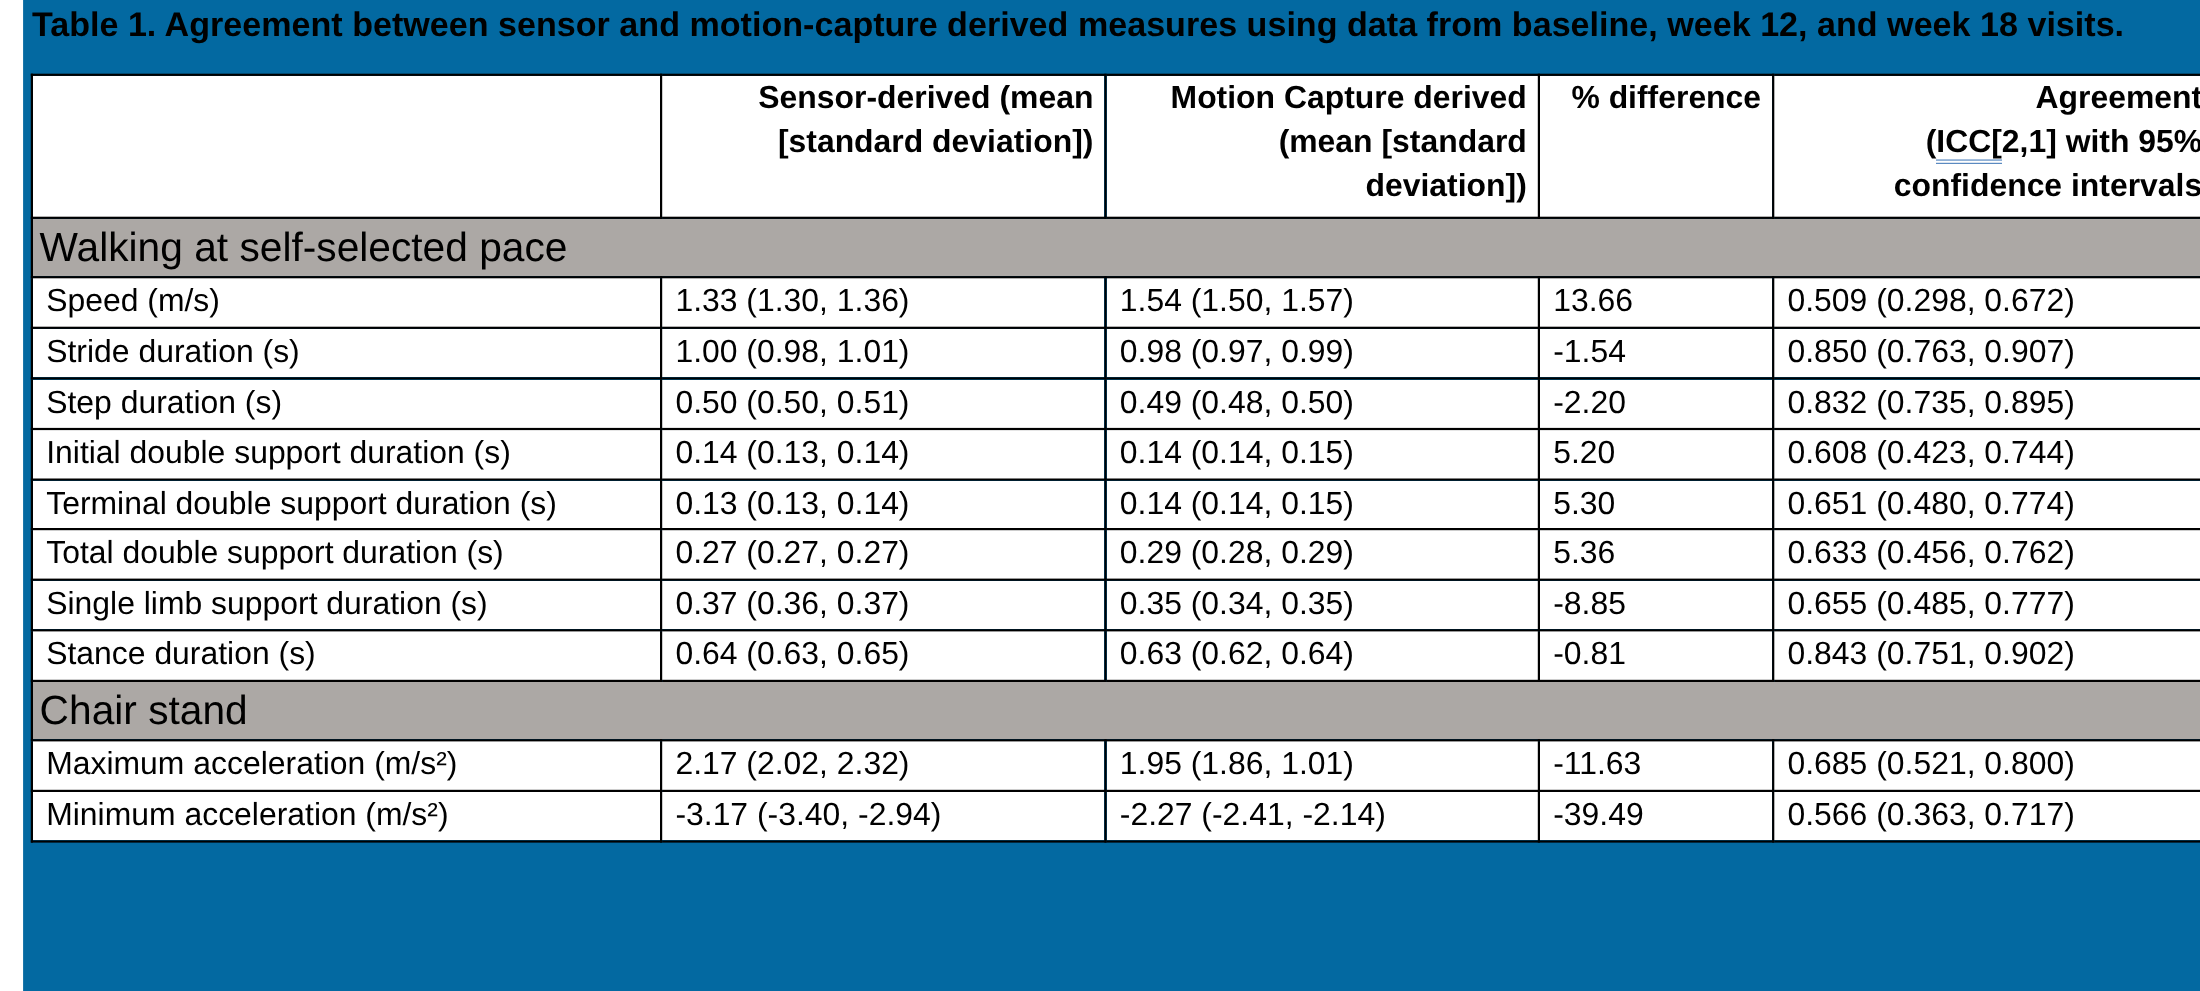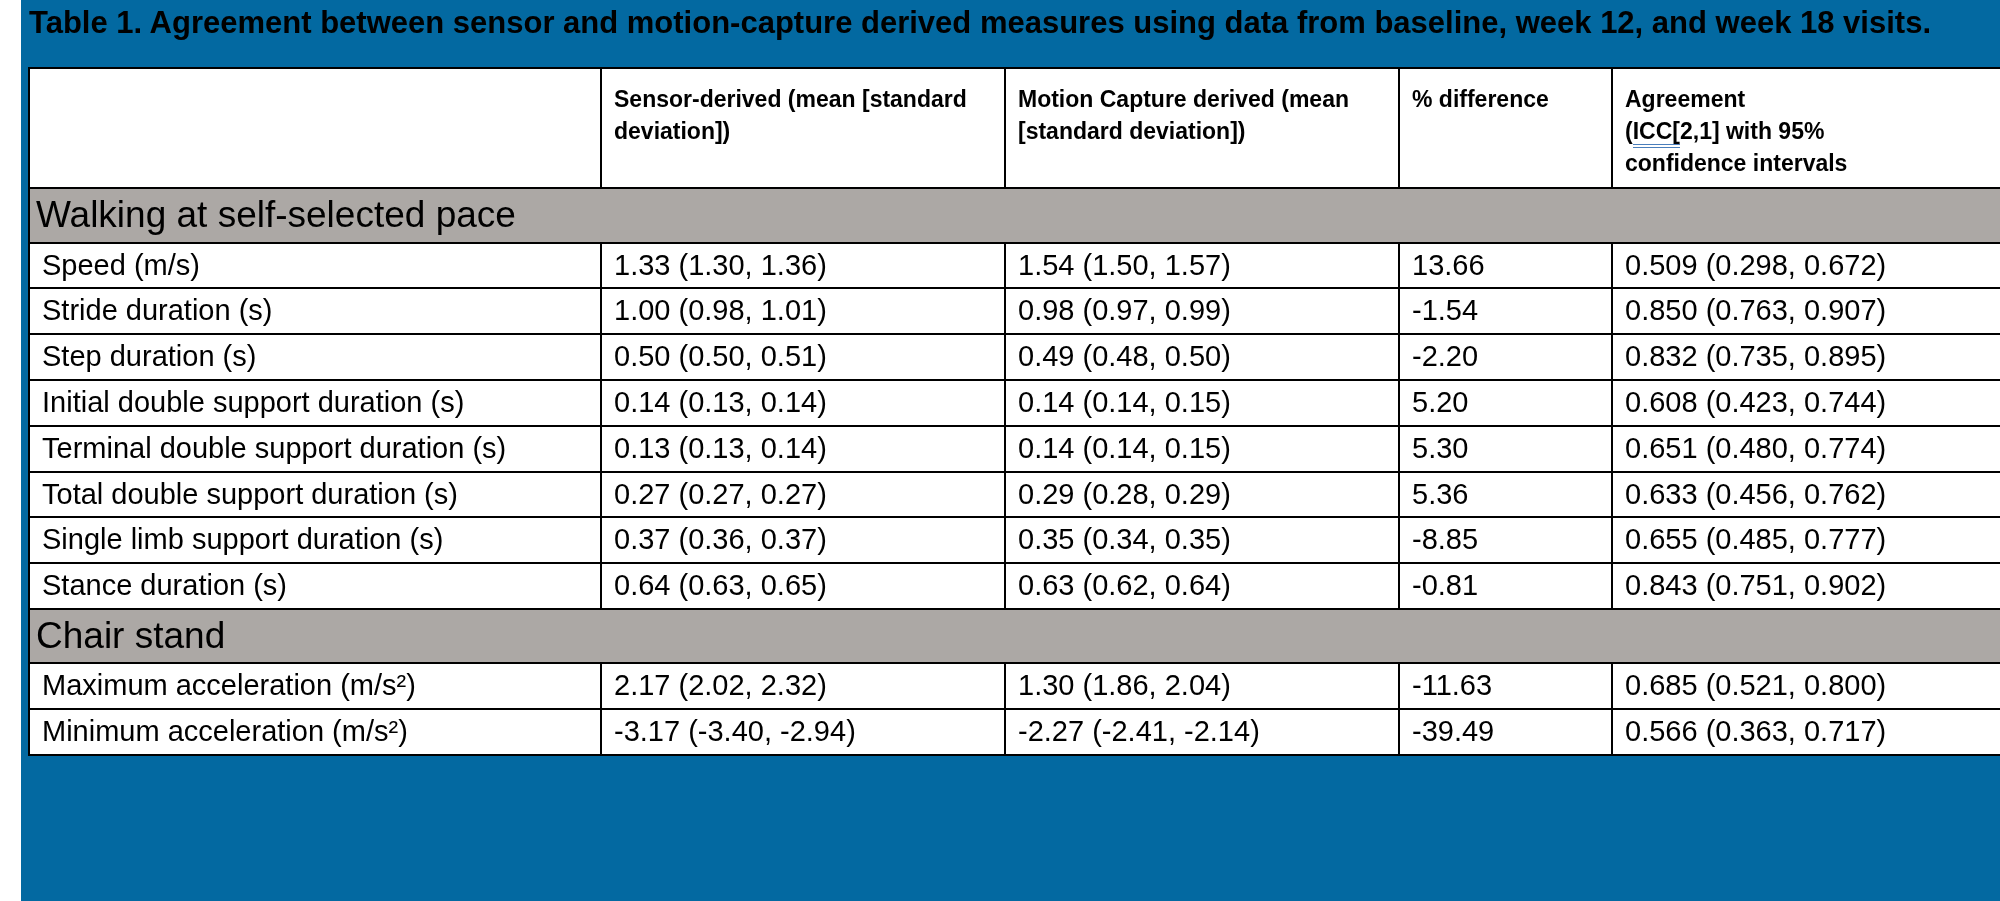--- a/index.html
+++ b/index.html
@@ -31,25 +31,25 @@
     margin: 27px 8px 0 7px;
     border: 2px solid #000000;
   }
   table.measures th,
   table.measures td {
     border: 2px solid #000000;
     box-sizing: border-box;
     overflow: hidden;
   }
   table.measures thead th {
-    font-size: 23px;
+    font-size: 29px;
     font-weight: bold;
-    text-align: left;
+    text-align: right;
     vertical-align: top;
-    padding: 15px 10px 8px 12px;
+    padding: 0 10px 8px 12px;
     line-height: 1.38;
     background: #ffffff;
   }
   tr.section-row td {
     background: #aca8a5;
     text-align: left;
     font-size: 37px;
     font-weight: normal;
     padding: 3px 6px;
     line-height: 1.25;
@@ -154,21 +154,21 @@
           <td>0.63 (0.62, 0.64)</td>
           <td>-0.81</td>
           <td>0.843 (0.751, 0.902)</td>
         </tr>
         <tr class="section-row">
           <td colspan="5">Chair stand</td>
         </tr>
         <tr class="data-row">
           <td>Maximum acceleration (m/s²)</td>
           <td>2.17 (2.02, 2.32)</td>
-          <td>1.30 (1.86, 2.04)</td>
+          <td>1.95 (1.86, 1.01)</td>
           <td>-11.63</td>
           <td>0.685 (0.521, 0.800)</td>
         </tr>
         <tr class="data-row">
           <td>Minimum acceleration (m/s²)</td>
           <td>-3.17 (-3.40, -2.94)</td>
           <td>-2.27 (-2.41, -2.14)</td>
           <td>-39.49</td>
           <td>0.566 (0.363, 0.717)</td>
         </tr>

